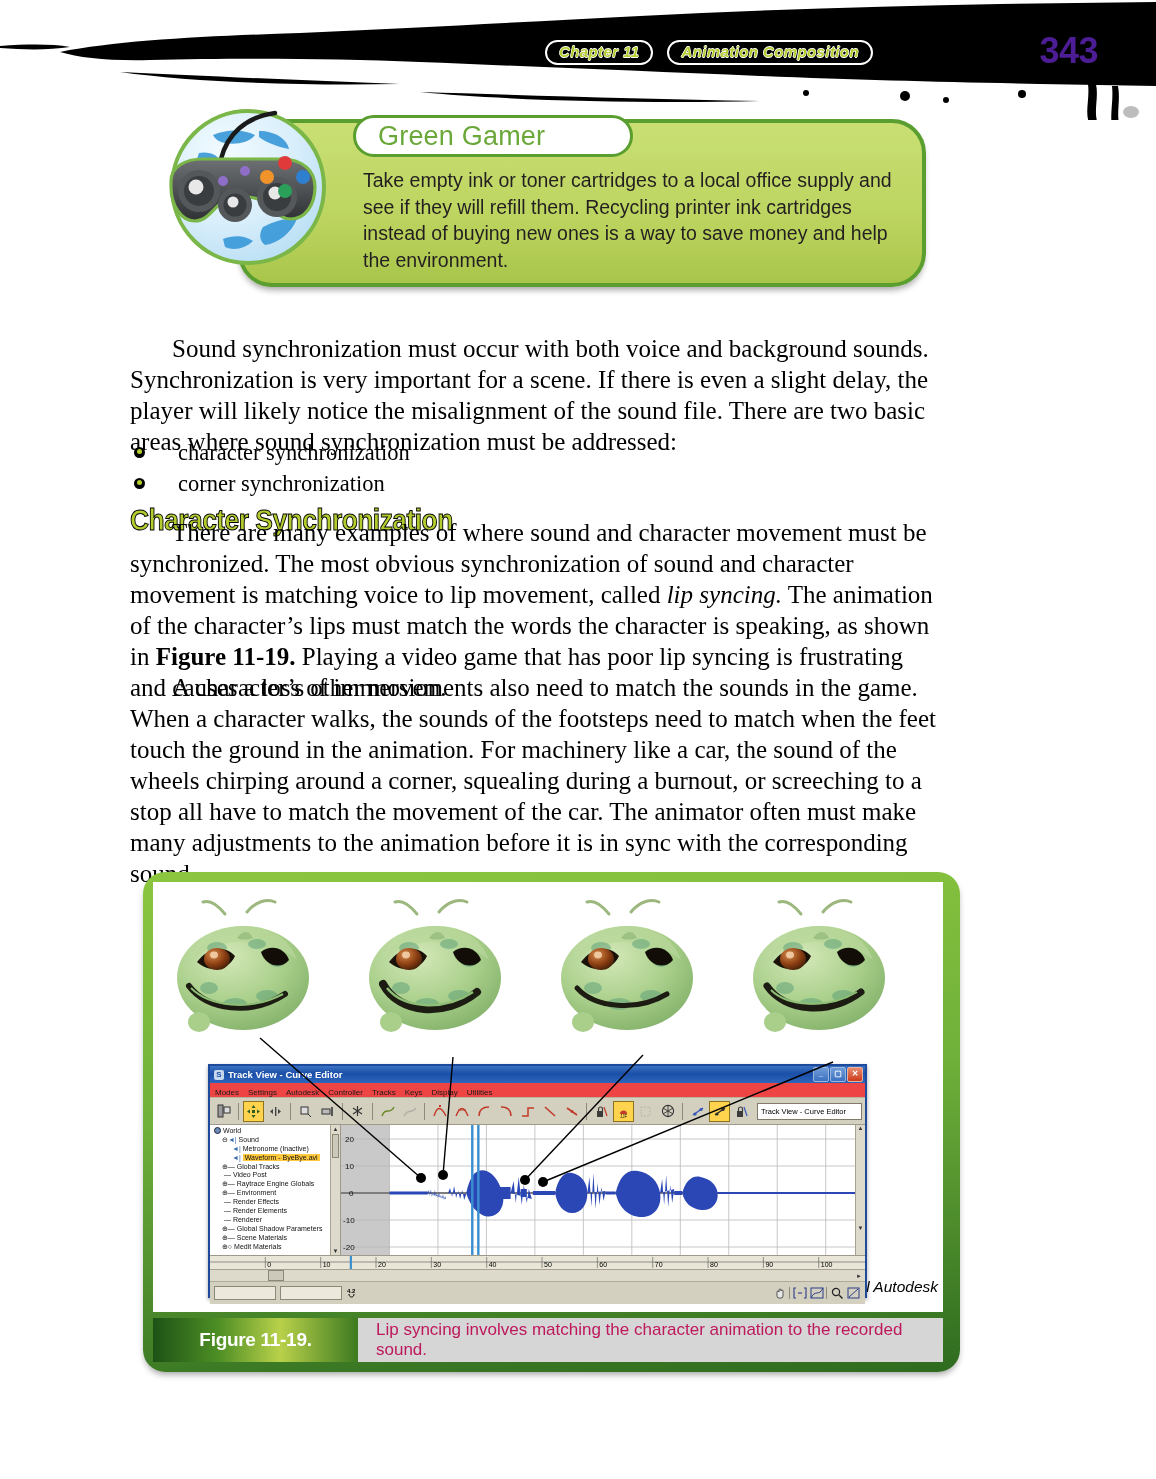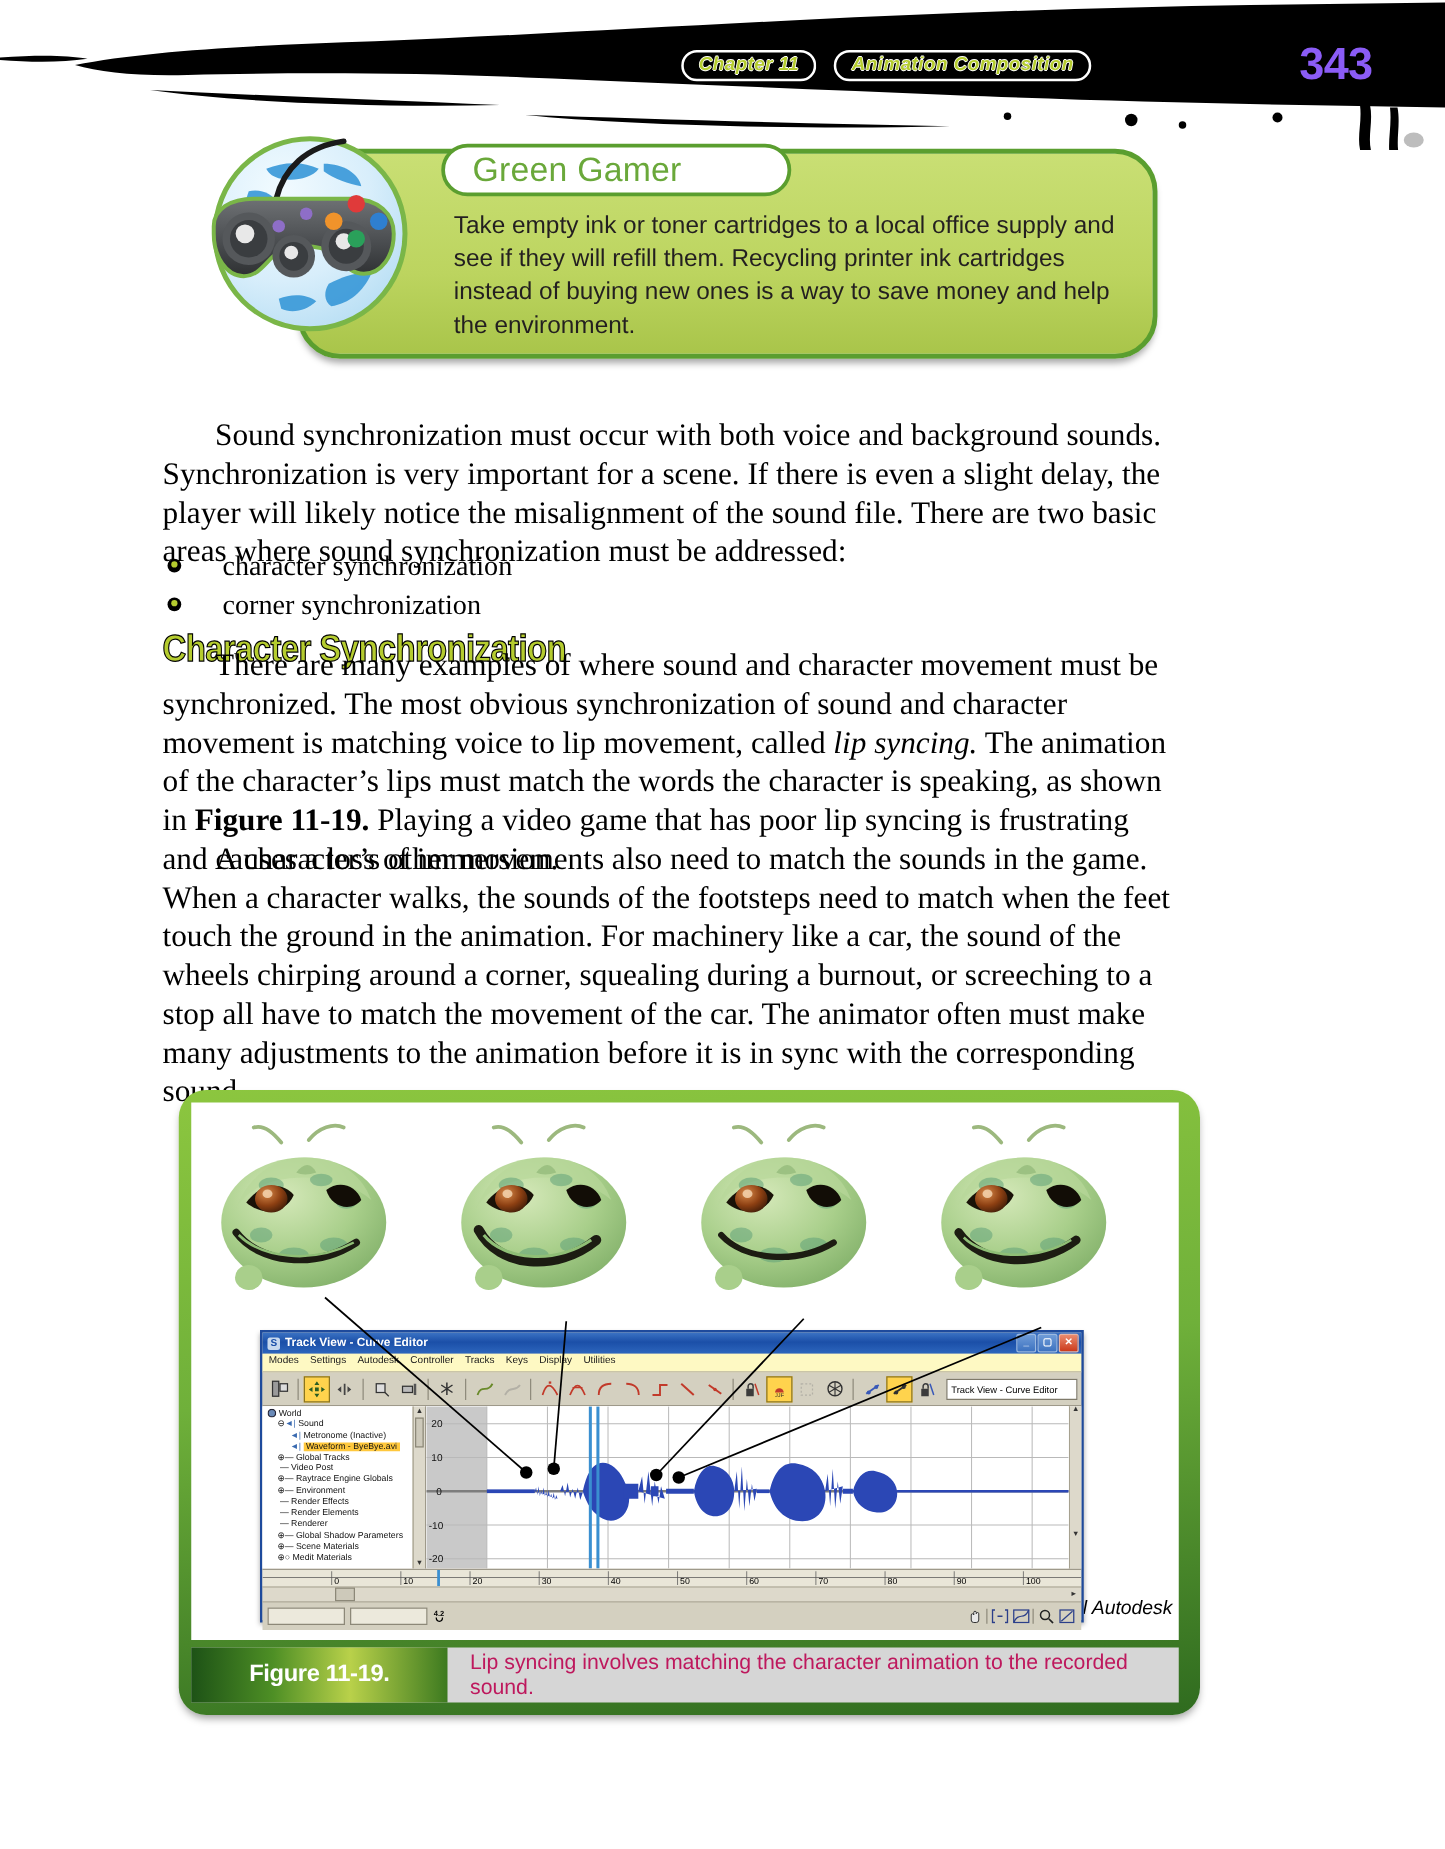--- a/index.html
+++ b/index.html
@@ -10,21 +10,21 @@
     position:relative;
     overflow:hidden;
   }
 
   
   .header{position:absolute;left:0;top:0;width:1156px;height:120px;}
   .brush{position:absolute;left:0;top:0;width:1156px;height:120px;}
   .page-num{
     position:absolute;right:58px;top:30px;
     font-family:"Liberation Sans", sans-serif;
-    font-weight:bold;font-size:36px;color:#8b5cf6;
+    font-weight:bold;font-size:36px;color:#4c1d95;
     letter-spacing:-0.5px;z-index:6;
   }
   .chapter-pill{
     position:absolute;left:545px;top:39px;height:26px;
     display:flex;align-items:center;z-index:6;
   }
   .chap-seg{
     background:#000;border:2.5px solid #fff;border-radius:13px;
     padding:1px 12px 3px 12px;
     font-family:"Liberation Sans", sans-serif;
@@ -151,22 +151,22 @@
     width:10px;height:10px;margin-right:4px;border-radius:2px;
     background:#c7d8ee;color:#1b4fa8;font-size:8px;line-height:10px;
     text-align:center;font-weight:bold;
   }
   .tv-winbtns{margin-left:auto;display:flex;gap:1px;padding-right:2px;}
   .wbtn{width:14px;height:13px;border:1px solid #9bb9e0;border-radius:2px;
     background:linear-gradient(180deg,#6f9cd8,#3d72c0);
     color:#fff;font-size:8px;line-height:11px;text-align:center;}
   .wbtn.close{background:linear-gradient(180deg,#e98b6e,#cc3a1b);border-color:#e7b3a2;}
   .tv-menu{
-    height:14px;background:#fef9c3;border-bottom:1px solid #b9b49f;
-    display:flex;align-items:flex-start;gap:9px;padding-left:5px;
+    height:14px;background:#ef4444;border-bottom:1px solid #b9b49f;
+    display:flex;align-items:flex-end;gap:9px;padding-left:5px;
     font-size:8px;color:#1a1a1a;
   }
   .tv-toolbar{
     height:26px;background:#d4d0c0;border-bottom:1px solid #9e998a;
     display:flex;align-items:center;padding:0 3px;gap:1px;
   }
   .tbtn{
     width:19px;height:19px;background:#d4d0c0;border:1px solid transparent;
     display:flex;align-items:center;justify-content:center;
   }

